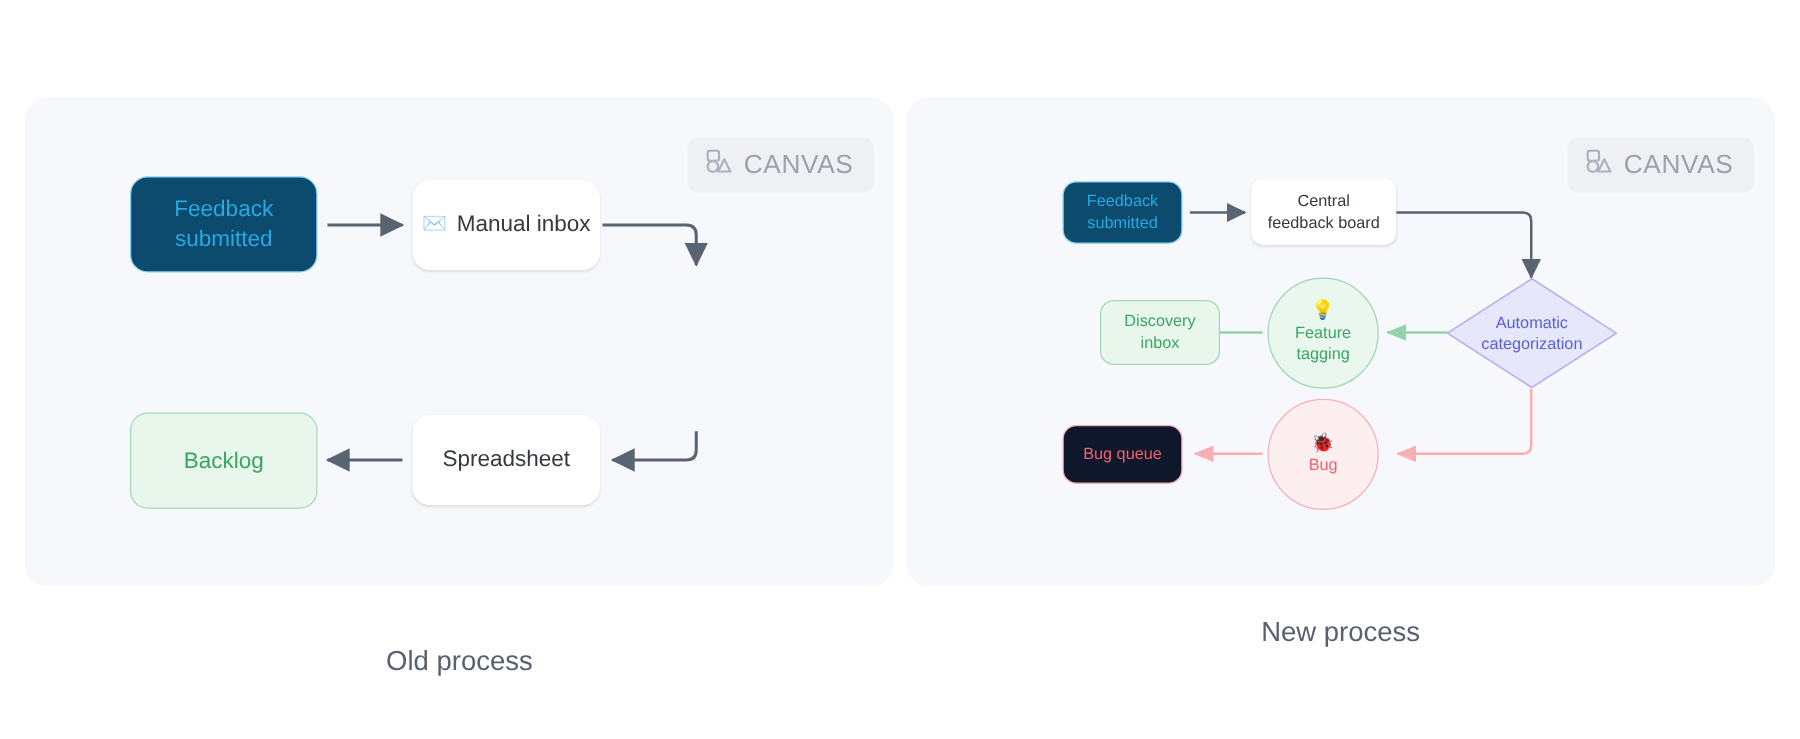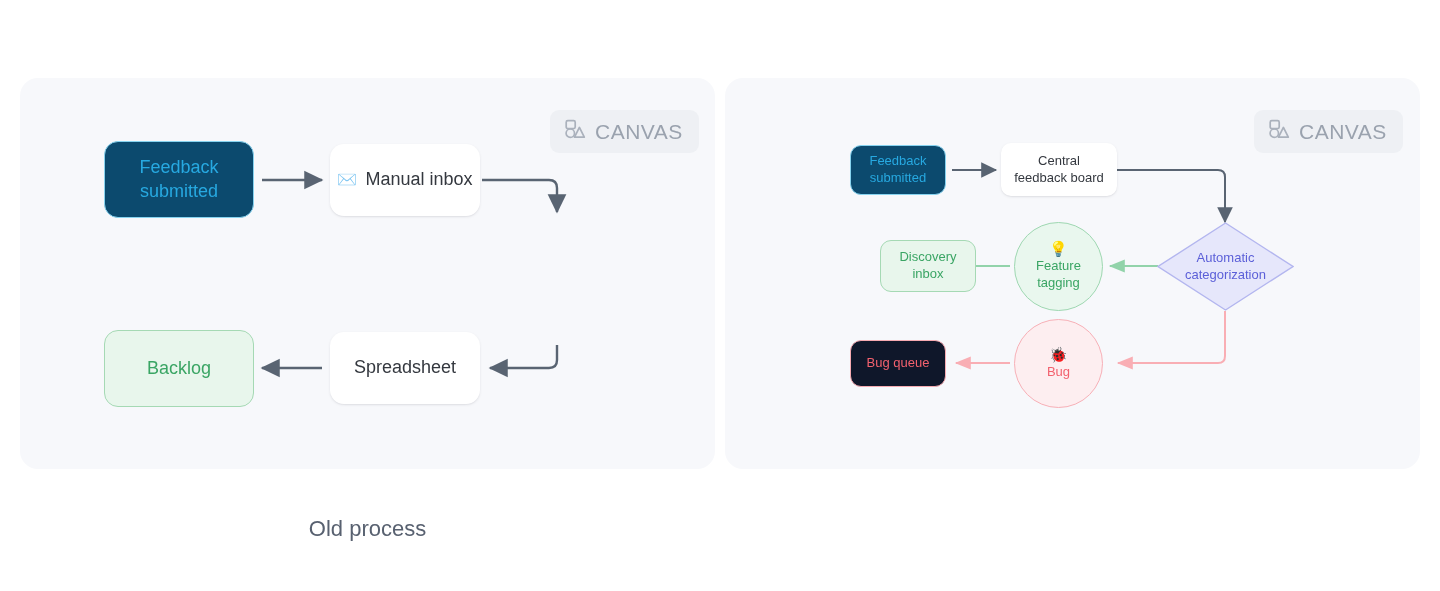--- a/index.html
+++ b/index.html
@@ -264,14 +264,15 @@
     <span class="node-inner">
       <span class="emoji">🐞</span>
       <span>Bug</span>
     </span>
   </div>
 
   <div class="node rect pink" style="left:850px; top:340px; width:96px; height:47px; font-size:13px; border-radius:11px;">
     <span class="node-inner">Bug queue</span>
   </div>
 
+  <div class="caption" id="caption-new">New process</div>
 
 </div>
 
 </body></html>

